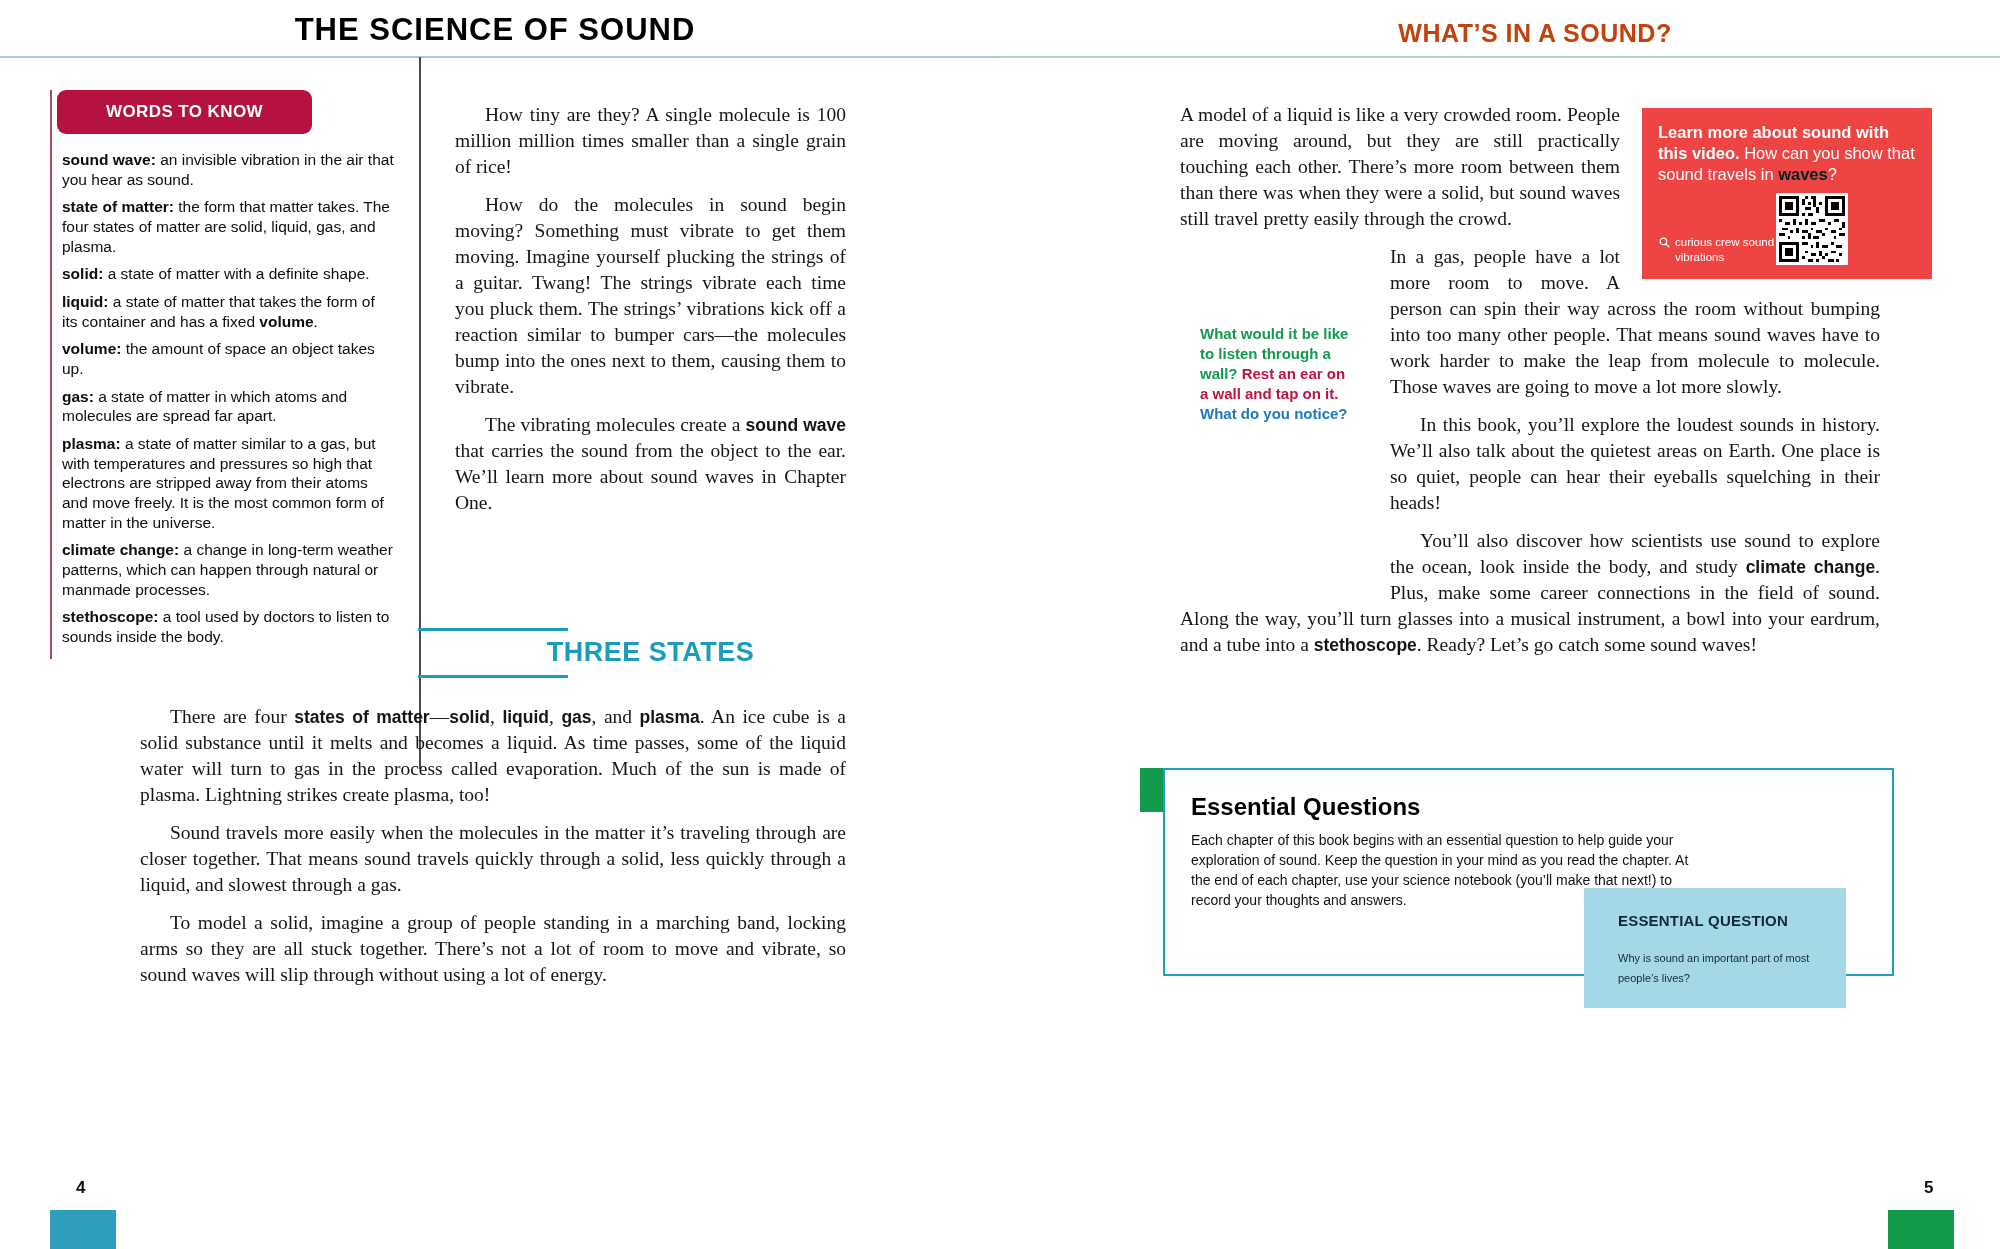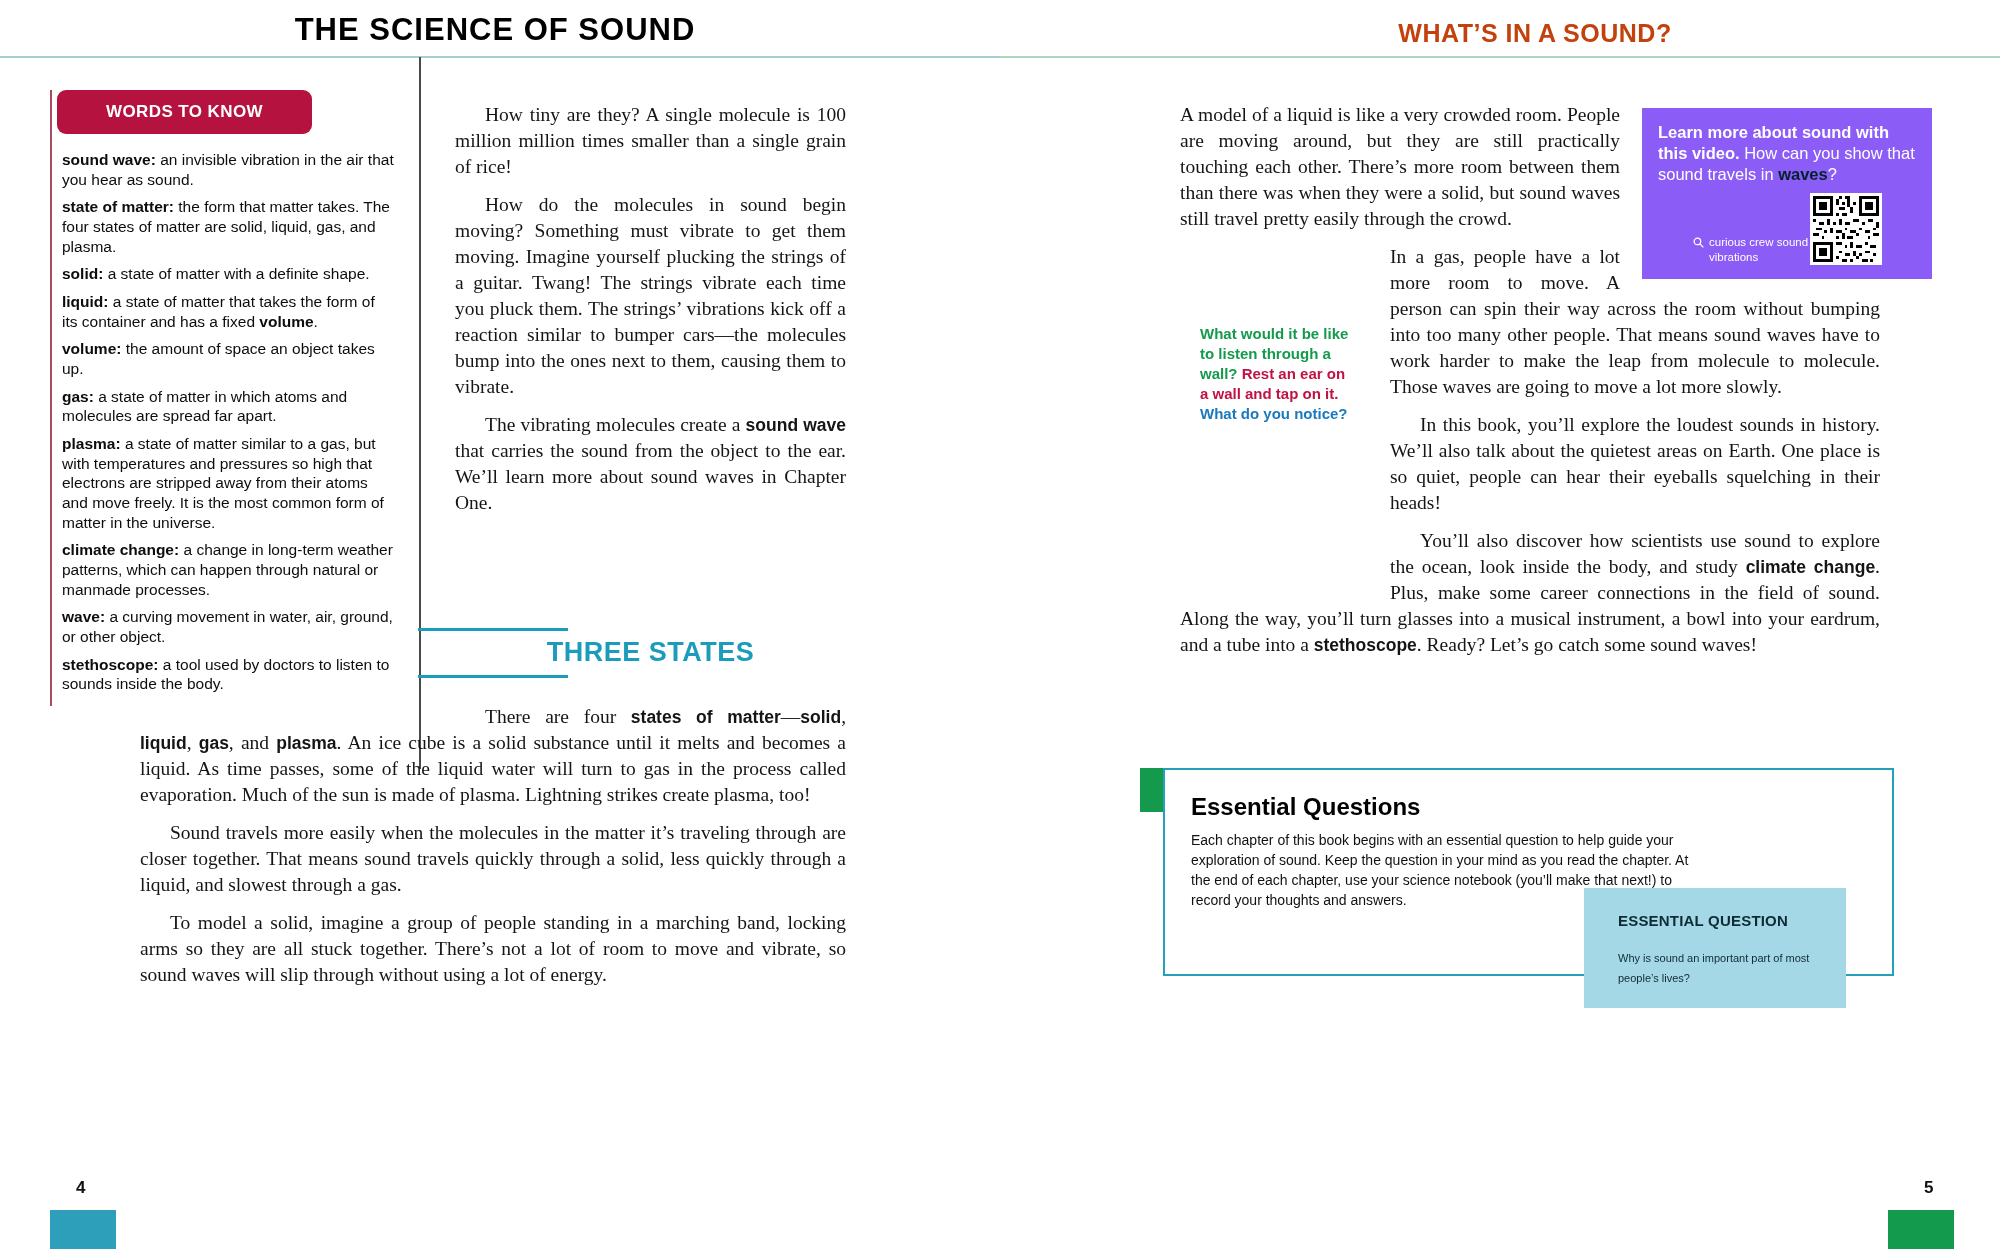--- a/index.html
+++ b/index.html
@@ -31,25 +31,25 @@
   .wtk-list { padding:16px 26px 4px 10px; }
   .wtk-entry { font-size:15.5px; line-height:1.27; margin-bottom:8px; color:#0d0d0d; }
 
   
   .section-head { text-align:center; margin:112px 0 26px 0; text-indent:0; }
   .section-head .rule { display:block; width:150px; height:3px; background:#1b9cba; margin:0 auto; }
   .section-title { font-family:"Liberation Sans", sans-serif; font-weight:bold; font-size:27px;
     letter-spacing:.5px; color:#1b9cba; padding:8px 0 10px 0; }
 
   
-  .video-box { float:right; width:290px; margin:6px -52px 10px 22px; background:#8b5cf6; color:#fff;
+  .video-box { float:right; width:290px; margin:6px -52px 10px 22px; background:#ef4444; color:#fff;
     font-family:"Liberation Sans", sans-serif; font-size:16.5px; line-height:21px; text-align:left;
     text-indent:0; padding:14px 16px; }
   .video-kw { color:#03222b; font-weight:bold; }
-  .video-row { display:flex; justify-content:center; align-items:flex-end; margin-top:8px; }
+  .video-row { display:flex; justify-content:flex-start; align-items:flex-end; margin-top:8px; }
   .video-search { display:flex; gap:4px; font-size:11.5px; line-height:1.3; width:118px; }
   .video-search svg { flex:0 0 auto; margin-top:1px; }
   .qr { background:#fff; }
 
   
   .question-box { float:left; width:152px; min-height:252px; margin:80px 38px 12px 20px;
     font-family:"Liberation Sans", sans-serif; font-weight:bold; font-size:15px; line-height:20px;
     text-align:left; text-indent:0; }
   .q-green { color:#149a4d; }
   .q-crimson { color:#c01243; }
@@ -92,21 +92,20 @@
       <div class="wtk-head">WORDS TO KNOW</div>
       <div class="wtk-list">
         <div class="wtk-entry"><b>sound wave:</b><span> an invisible vibration in the air that you hear as sound.</span></div>
         <div class="wtk-entry"><b>state of matter:</b><span> the form that matter takes. The four states of matter are solid, liquid, gas, and plasma.</span></div>
         <div class="wtk-entry"><b>solid:</b><span> a state of matter with a definite shape.</span></div>
         <div class="wtk-entry"><b>liquid:</b><span> a state of matter that takes the form of its container and has a fixed </span><b>volume</b><span>.</span></div>
         <div class="wtk-entry"><b>volume:</b><span> the amount of space an object takes up.</span></div>
         <div class="wtk-entry"><b>gas:</b><span> a state of matter in which atoms and molecules are spread far apart.</span></div>
         <div class="wtk-entry"><b>plasma:</b><span> a state of matter similar to a gas, but with temperatures and pressures so high that electrons are stripped away from their atoms and move freely. It is the most common form of matter in the universe.</span></div>
         <div class="wtk-entry"><b>climate change:</b><span> a change in long-term weather patterns, which can happen through natural or manmade processes.</span></div>
-        <div class="wtk-entry"><b>wave:</b><span> a curving movement in water, air, ground, or other object.</span></div>
         <div class="wtk-entry"><b>stethoscope:</b><span> a tool used by doctors to listen to sounds inside the body.</span></div>
       </div>
     </aside>
 
     <p>How tiny are they? A single molecule is 100 million million times smaller than a single grain of rice!</p>
     <p>How do the molecules in sound begin moving? Something must vibrate to get them moving. Imagine yourself plucking the strings of a guitar. Twang! The strings vibrate each time you pluck them. The strings’ vibrations kick off a reaction similar to bumper cars—the molecules bump into the ones next to them, causing them to vibrate.</p>
     <p><span>The vibrating molecules create a </span><b class="kw">sound wave</b><span> that carries the sound from the object to the ear. We’ll learn more about sound waves in Chapter One.</span></p>
 
     <div class="section-head">
       <span class="rule"></span>

